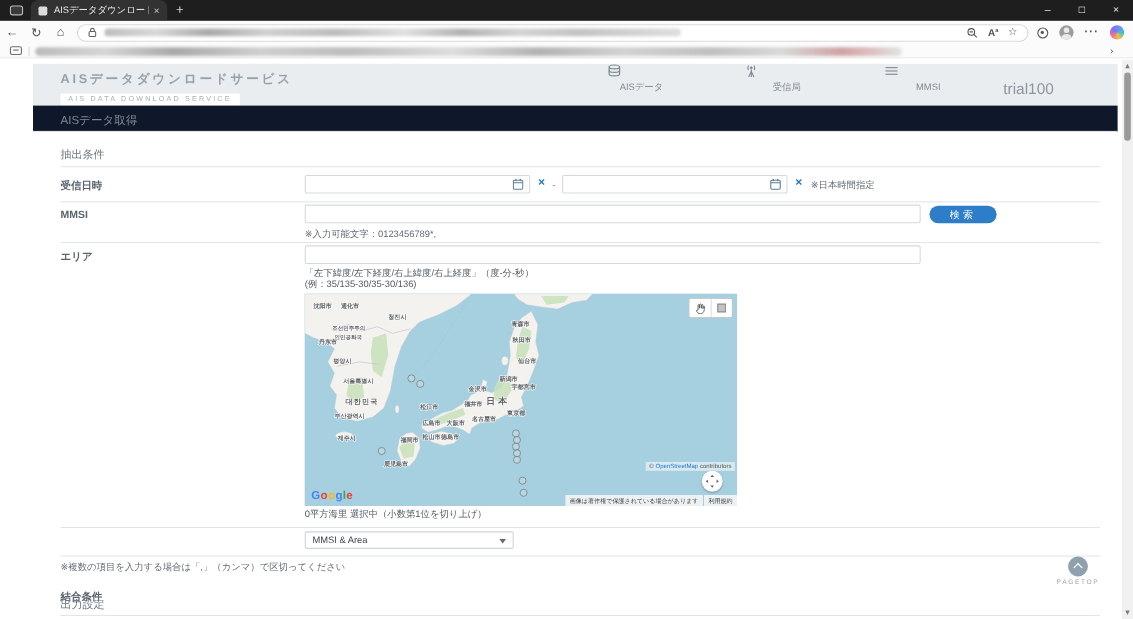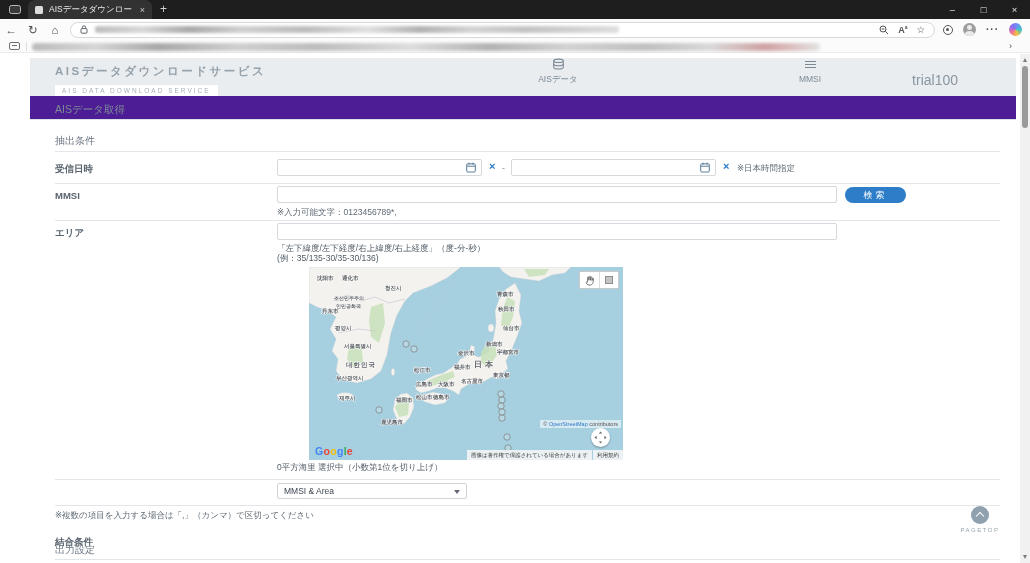--- a/index.html
+++ b/index.html
@@ -52,44 +52,44 @@
   .vsb .thumb { position:absolute; left:2px; top:12px; width:6px; height:62px; background:#9a9a9a; border-radius:3px; }
   .sb-arr { position:absolute; left:2.5px; width:0; height:0; border-left:2.7px solid transparent; border-right:2.7px solid transparent; }
   .sb-up { top:4px; border-bottom:4px solid #7a7a7a; }
   .sb-dn { bottom:4px; border-top:4px solid #7a7a7a; }
 
   
   .app-header { position:absolute; left:30px; top:4px; width:986px; height:38px; background:#e9edf0; }
   .brand { position:absolute; left:25px; top:6px; }
   .brand-title { font-size:11.5px; letter-spacing:2.5px; color:#96a2ab; font-weight:600; }
   .brand-sub { display:inline-block; margin-top:3px; background:#fff; padding:2px 7px; font-size:6.5px; letter-spacing:2px; color:#a7b0b8; }
-  .nav-item { position:absolute; top:0; width:90px; text-align:center; cursor:pointer; }
+  .nav-item { position:absolute; top:0; width:90px; text-align:right; cursor:pointer; }
   .nav-item .nicon { height:13px; display:flex; align-items:center; justify-content:center; }
   .nav-item .nlabel { font-size:8.5px; color:#7e8a95; margin-top:3px; }
   .mmsi-lines i { display:block; width:11px; height:1.4px; background:#7d8893; margin:1.8px auto; }
   .hdr-user { position:absolute; right:58px; top:14px; font-size:14px; color:#8a96a1; }
 
-  .pagebar { position:absolute; left:30px; top:42px; width:986px; height:24px; background:#4c1d95; border-bottom:1px solid #dde2e6; }
+  .pagebar { position:absolute; left:30px; top:42px; width:986px; height:24px; background:#0f172a; border-bottom:1px solid #dde2e6; }
   .pagebar-title { position:absolute; left:25px; top:7px; font-size:10.5px; color:#7e8a95; }
 
   
   .section-title { position:absolute; left:55px; font-size:10px; color:#6a7580; }
   .hr { position:absolute; left:55px; width:945px; height:1px; background:#e2e6e9; }
   .flabel { position:absolute; left:55px; font-size:9.5px; font-weight:700; color:#59636e;text-align:center; }
   .tinput { position:absolute; height:17px; border:1px solid #d5d9dd; border-radius:2px; background:#fff; font-size:9px; padding:0 5px; color:#333; outline:none; }
   .cal-icon { position:absolute; pointer-events:none; }
   .clear-x { position:absolute; color:#2879c9; font-size:11px; font-weight:700; line-height:1; cursor:pointer; }
   .date-sep { position:absolute; color:#8a8a8a; font-size:9px; }
   .small-note { position:absolute; font-size:8.5px; color:#5f6a75; }
   .search-btn { position:absolute; left:845px; top:133px; width:61px; height:16px; border:none; border-radius:8px; background:#2e7dc8; color:#fff; font-size:9px; letter-spacing:3px; cursor:pointer; font-family:inherit; }
   .sel { position:absolute; left:277px; top:429px; width:190px; height:16px; border:1px solid #cfd4d8; border-radius:2px; background:#fff; font-size:8.5px; color:#3c4650; display:flex; align-items:center; padding:0 6px; cursor:pointer; }
   .sel .caret { position:absolute; right:6px; top:6px; width:0; height:0; border-left:3px solid transparent; border-right:3px solid transparent; border-top:4px solid #667; }
 
   
-  .map { position:absolute; left:277px; top:213px; width:314px; height:193px; overflow:hidden; background:#a6cfdf;margin-left:32px; }
+  .map { position:absolute; left:277px; top:213px; width:393px; height:193px; overflow:hidden; background:#a6cfdf; }
   .map svg.base { position:absolute; left:0; top:0; }
   .map .land { fill:#f4f2ee; stroke:#bfcdd3; stroke-width:.4; }
   .map .green { fill:#c7e0ba; opacity:.85; }
   .map .border-line { fill:none; stroke:#c0aec6; stroke-width:.6; opacity:.8; }
   .map .sea-line { fill:none; stroke:#9fb6cc; stroke-width:.5; stroke-dasharray:2 2; opacity:.55; }
   #map-circles circle { fill:rgba(255,255,255,.18); stroke:#7d7d7d; stroke-width:.7; }
   #map-labels text { fill:#5f6368; paint-order:stroke; stroke:#fdfdfd; stroke-width:1.1px; stroke-opacity:.85; font-weight:600; font-family:"Liberation Sans","DejaVu Sans",sans-serif; }
   .map-draw-controls { position:absolute; right:4px; top:4px; display:flex; border:1px solid #c9c9c9; background:#fff; border-radius:2px; }
   .map-draw-controls button { width:19px; height:16px; background:#fff; border:none; display:flex; align-items:center; justify-content:center; cursor:pointer; }
   .map-draw-controls button + button { border-left:1px solid #ddd; }
@@ -175,20 +175,32 @@
         <div class="nicon">
           <svg width="13" height="13" viewBox="0 0 12 12">
             <ellipse cx="6" cy="2.6" rx="4.4" ry="1.6" fill="none" stroke="#7d8893" stroke-width="1"></ellipse>
             <path d="M1.6 2.6v3c0 .9 2 1.6 4.4 1.6s4.4-.7 4.4-1.6v-3" fill="none" stroke="#7d8893" stroke-width="1"></path>
             <path d="M1.6 5.6v3c0 .9 2 1.6 4.4 1.6s4.4-.7 4.4-1.6v-3" fill="none" stroke="#7d8893" stroke-width="1"></path>
           </svg>
         </div>
         <div class="nlabel">AISデータ</div>
       </div>
 
+      <div class="nav-item" style="left:608px;">
+        <div class="nicon">
+          <svg width="14" height="13" viewBox="0 0 14 13">
+            <line x1="7" y1="5" x2="7" y2="12" stroke="#7d8893" stroke-width="1"></line>
+            <circle cx="7" cy="3.6" r="1.2" fill="#7d8893"></circle>
+            <path d="M4.4 1.6a4.6 4.6 0 0 0 0 4M9.6 1.6a4.6 4.6 0 0 1 0 4" fill="none" stroke="#7d8893" stroke-width="1"></path>
+            <line x1="7" y1="7" x2="4.6" y2="12" stroke="#7d8893" stroke-width="1"></line>
+            <line x1="7" y1="7" x2="9.4" y2="12" stroke="#7d8893" stroke-width="1"></line>
+          </svg>
+        </div>
+        <div class="nlabel">受信局</div>
+      </div>
 
       <div class="nav-item" style="left:735px;">
         <div class="nicon">
           <span class="mmsi-lines">
               <i></i>
               <i></i>
               <i></i>
             </span>
         </div>
         <div class="nlabel">MMSI</div>

